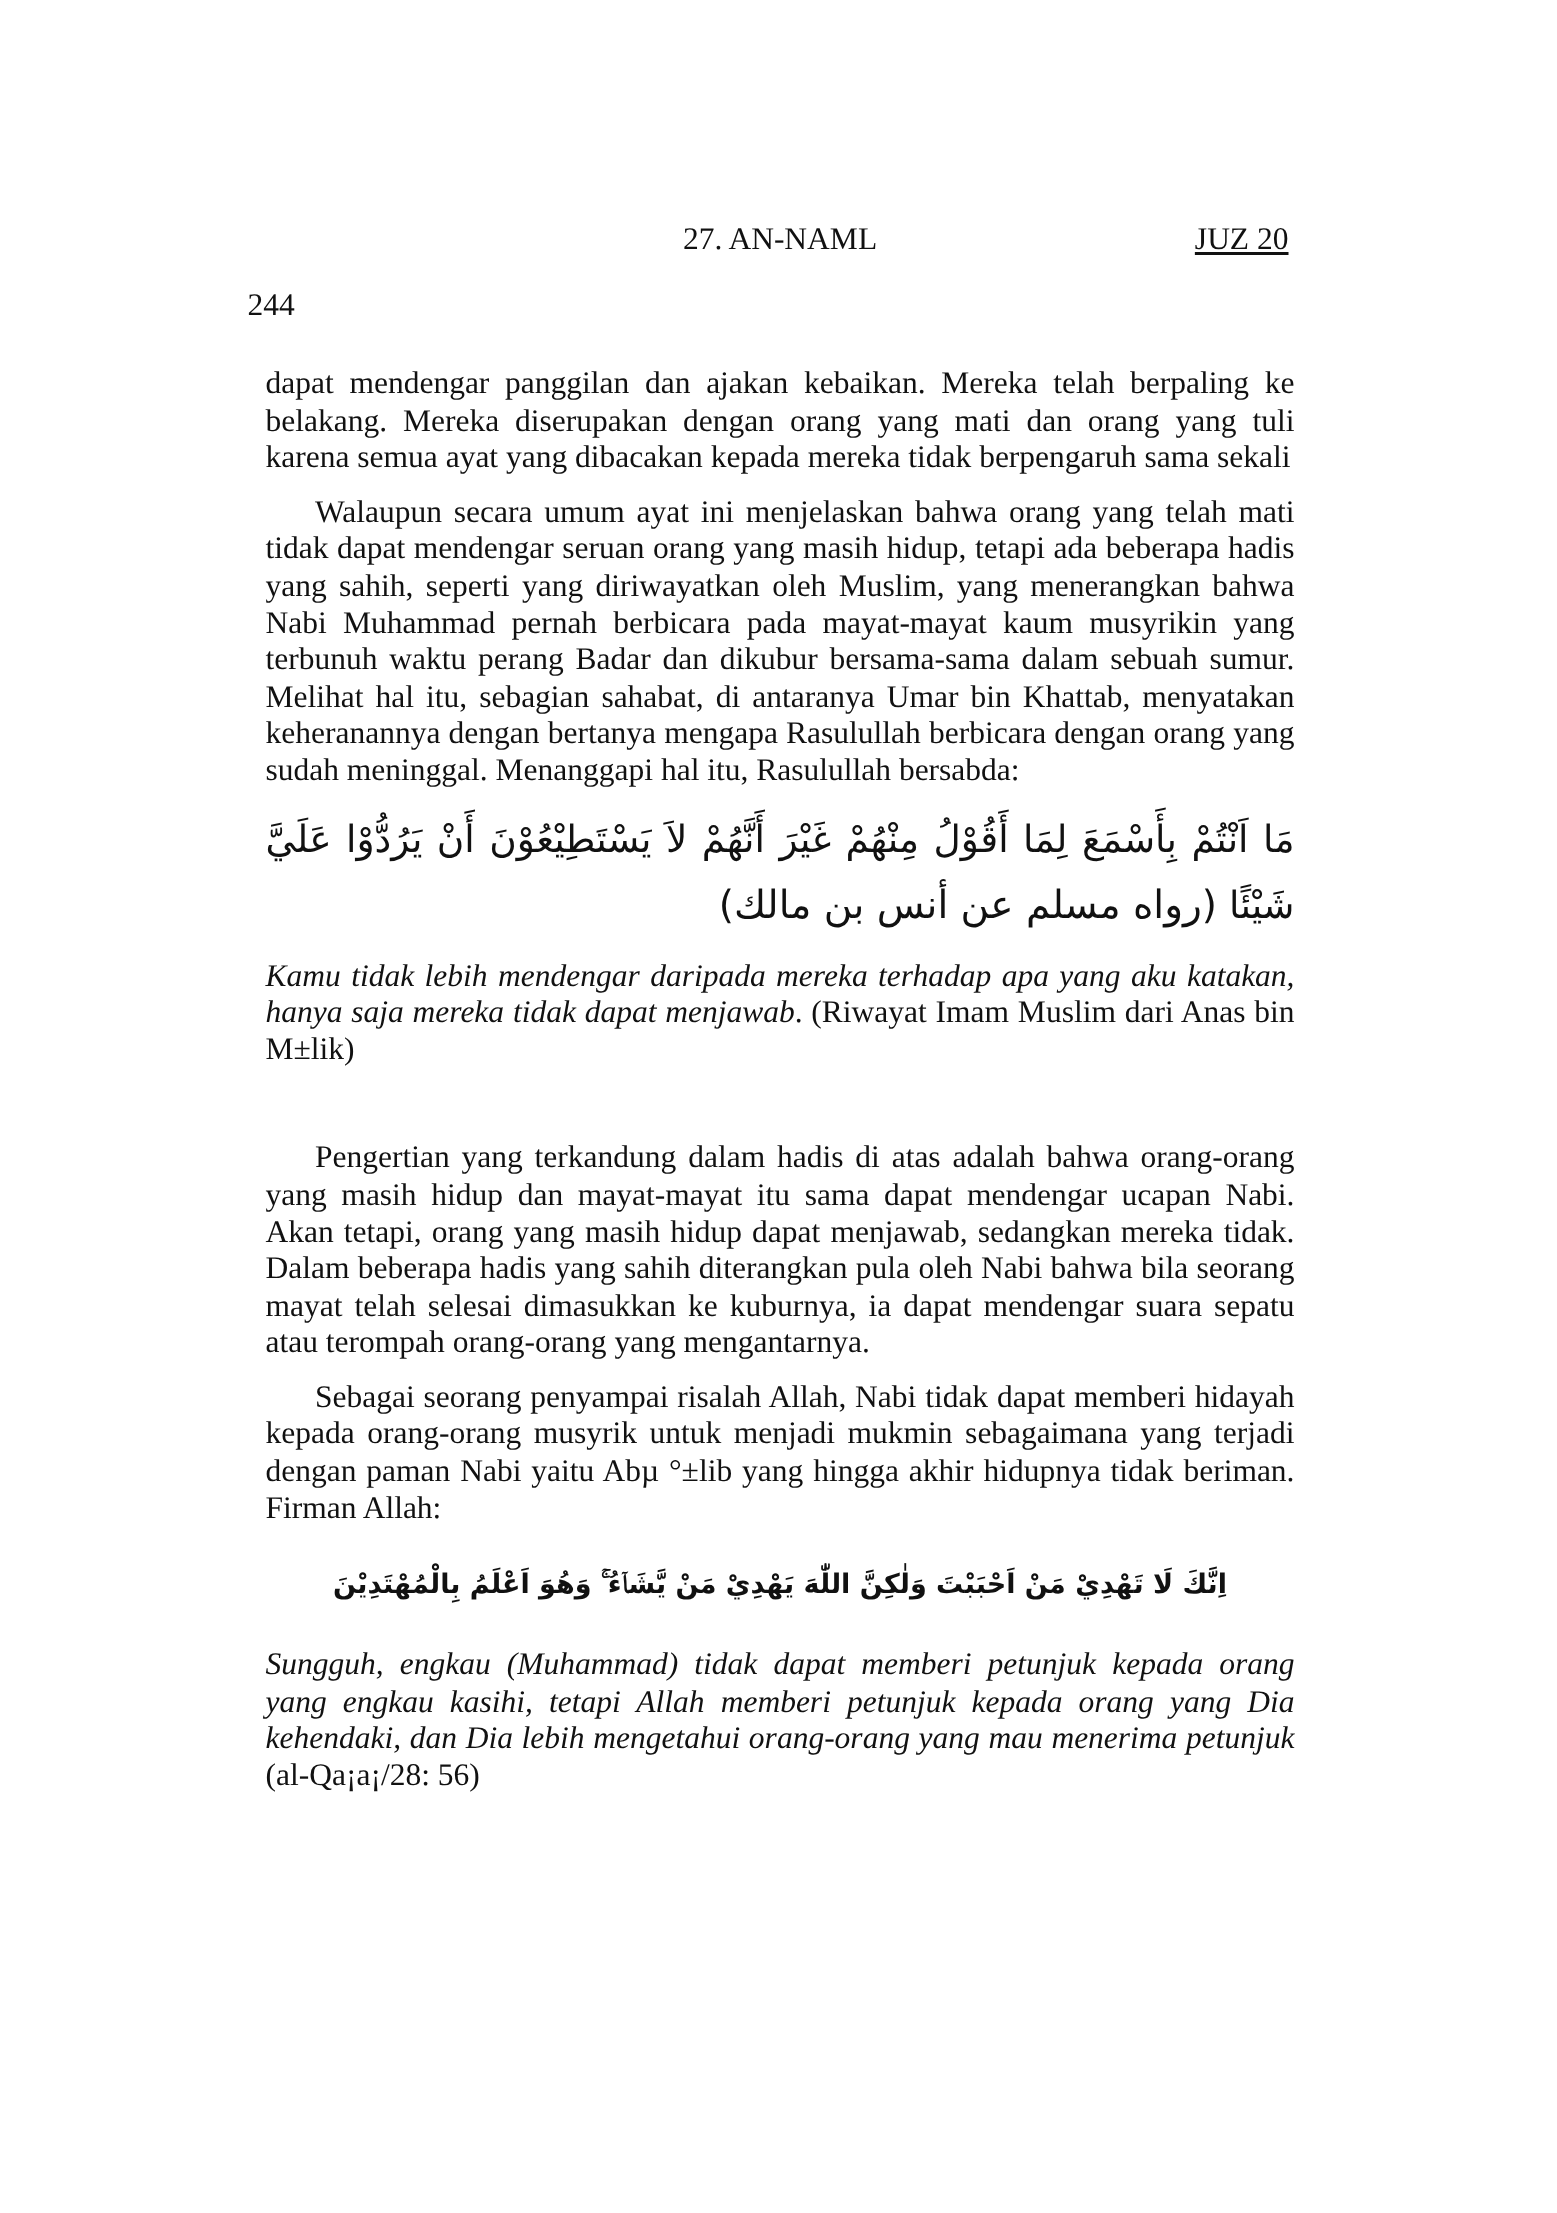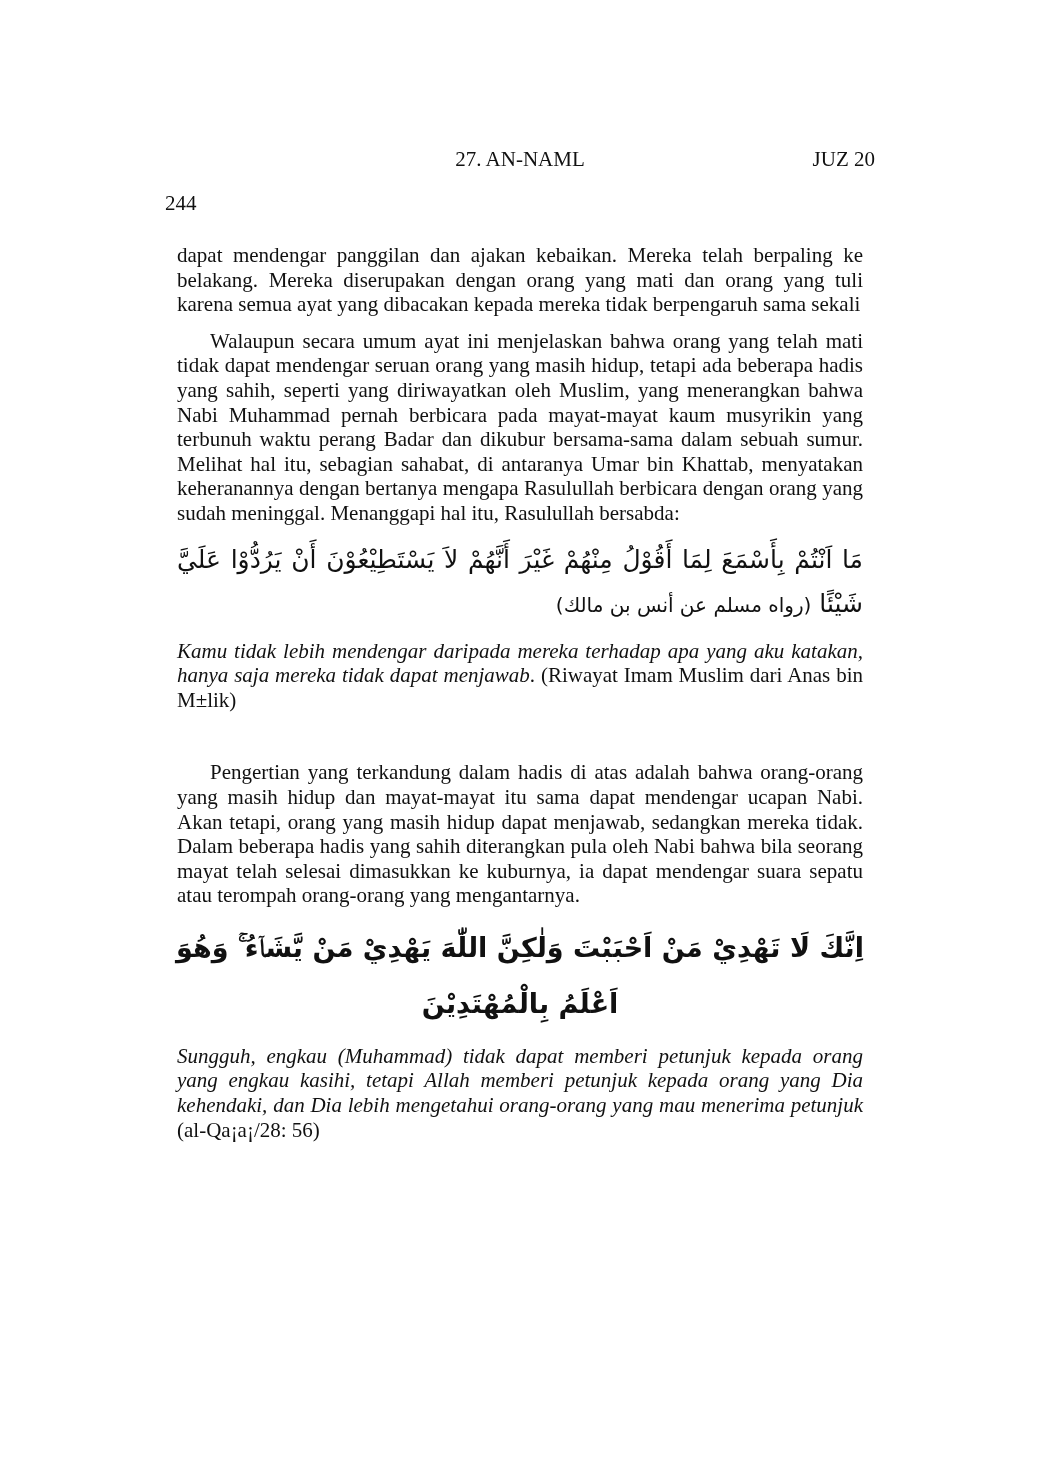--- a/index.html
+++ b/index.html
@@ -25,21 +25,21 @@
       position: absolute;
       top: 146px;
       left: 0;
       width: 710px;
       height: 26px;
       font-size: 21px;
       line-height: 26px;
     }
     .running-head .left { position: absolute; left: 0; top: 0; margin-top: 44px; }
     .running-head .center { position: absolute; left: 0; width: 710px; text-align: center; top: 0; }
-    .running-head .right { position: absolute; right: 0; top: 0; }
+    .running-head .right { position: absolute; right: 16px; top: 0; text-decoration: underline; }
 
     .body-text {
       position: absolute;
       top: 231px;
       left: 0;
       width: 710px;
       font-size: 21px;
       line-height: 24.6px;
       text-align: justify;
     }
@@ -52,32 +52,32 @@
     .arabic-hadith {
       direction: rtl;
       font-family: "DejaVu Sans", sans-serif;
       font-size: 25px;
       line-height: 44px;
       text-align: justify;
       text-align-last: right;
       margin: 6px 0 0 0;
     }
     .arabic-hadith .src {
-      font-size: 20px;
+      font-size: 26px;
     }
     .translation {
       margin-top: 4px !important;
     }
     .translation em { }
     .gap { height: 24px; }
     .arabic-quran {
       direction: rtl;
       font-family: "DejaVu Sans", sans-serif;
       font-weight: bold;
-      font-size: 27px;
+      font-size: 18px;
       line-height: 56px;
       text-align: center;
       margin: 6px 0 4px 0 !important;
       letter-spacing: 0;
     }
   </style>
 </head>
 <body>
 
 <div class="page">
@@ -92,20 +92,21 @@
     <p class="last-left">dapat mendengar panggilan dan ajakan kebaikan. Mereka telah berpaling ke belakang. Mereka diserupakan dengan orang yang mati dan orang yang tuli karena semua ayat yang dibacakan kepada mereka tidak berpengaruh sama sekali</p>
     <p class="indent last-left">Walaupun secara umum ayat ini menjelaskan bahwa orang yang telah mati tidak dapat mendengar seruan orang yang masih hidup, tetapi ada beberapa hadis yang sahih, seperti yang diriwayatkan oleh Muslim, yang menerangkan bahwa Nabi Muhammad pernah berbicara pada mayat-mayat kaum musyrikin yang terbunuh waktu perang Badar dan dikubur bersama-sama dalam sebuah sumur. Melihat hal itu, sebagian sahabat, di antaranya Umar bin Khattab, menyatakan keheranannya dengan bertanya mengapa Rasulullah berbicara dengan orang yang sudah meninggal. Menanggapi hal itu, Rasulullah bersabda:</p>
 
     <p class="arabic-hadith"><span>مَا اَنْتُمْ بِأَسْمَعَ لِمَا أَقُوْلُ مِنْهُمْ غَيْرَ أَنَّهُمْ لاَ يَسْتَطِيْعُوْنَ أَنْ يَرُدُّوْا عَلَيَّ شَيْئًا</span> <span class="src">(رواه مسلم عن أنس بن مالك)</span></p>
 
     <p class="translation last-left"><em>Kamu tidak lebih mendengar daripada mereka terhadap apa yang aku katakan, hanya saja mereka tidak dapat menjawab</em><span>. (Riwayat Imam Muslim dari Anas bin M±lik)</span></p>
 
     <div class="gap"></div>
 
     <p class="indent last-left">Pengertian yang terkandung dalam hadis di atas adalah bahwa orang-orang yang masih hidup dan mayat-mayat itu sama dapat mendengar ucapan Nabi. Akan tetapi, orang yang masih hidup dapat menjawab, sedangkan mereka tidak. Dalam beberapa hadis yang sahih diterangkan pula oleh Nabi bahwa bila seorang mayat telah selesai dimasukkan ke kuburnya, ia dapat mendengar suara sepatu atau terompah orang-orang yang mengantarnya.</p>
+    <p class="indent last-left">Sebagai seorang penyampai risalah Allah, Nabi tidak dapat memberi hidayah kepada orang-orang musyrik untuk menjadi mukmin sebagaimana yang terjadi dengan paman Nabi yaitu Abµ °±lib yang hingga akhir hidupnya tidak beriman. Firman Allah:</p>
 
     <p class="arabic-quran">اِنَّكَ لَا تَهْدِيْ مَنْ اَحْبَبْتَ وَلٰكِنَّ اللّٰهَ يَهْدِيْ مَنْ يَّشَاۤءُ ۚ وَهُوَ اَعْلَمُ بِالْمُهْتَدِيْنَ</p>
 
     <p class="last-left"><em>Sungguh, engkau (Muhammad) tidak dapat memberi petunjuk kepada orang yang engkau kasihi, tetapi Allah memberi petunjuk kepada orang yang Dia kehendaki, dan Dia lebih mengetahui orang-orang yang mau menerima petunjuk</em><span> (al-Qa¡a¡/28: 56)</span></p>
 
     <div class="gap"></div>
 
   </div>
 
 </div>

